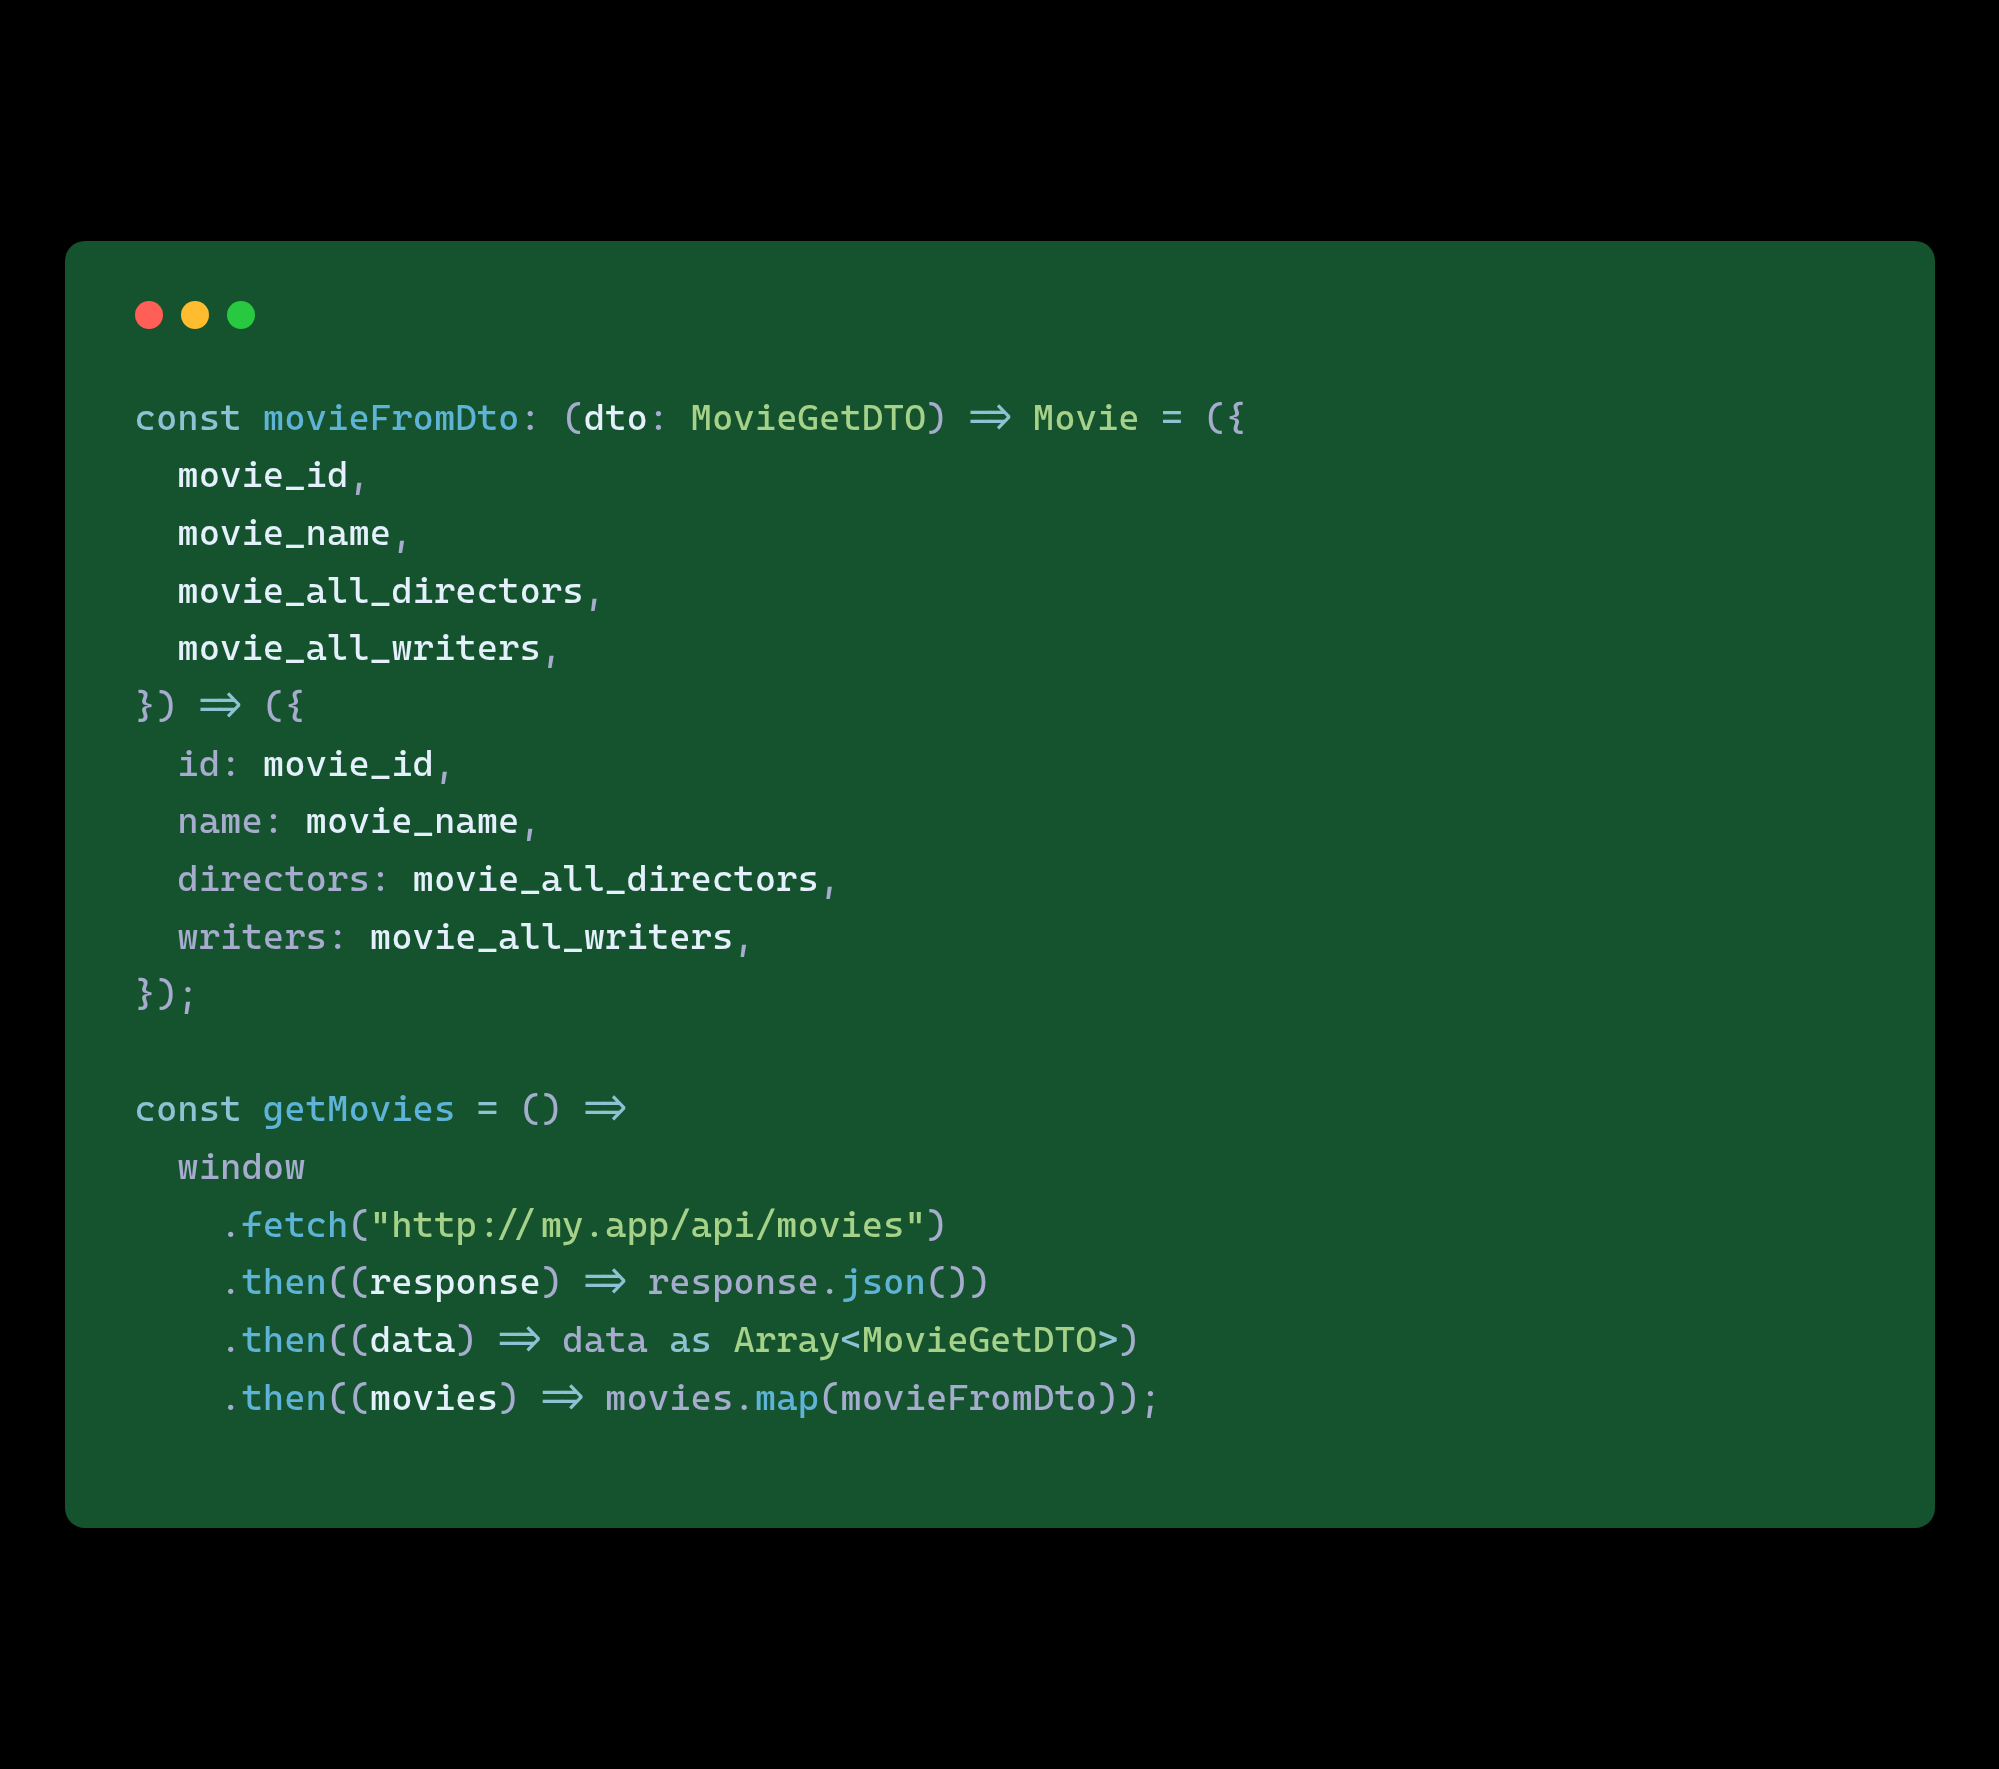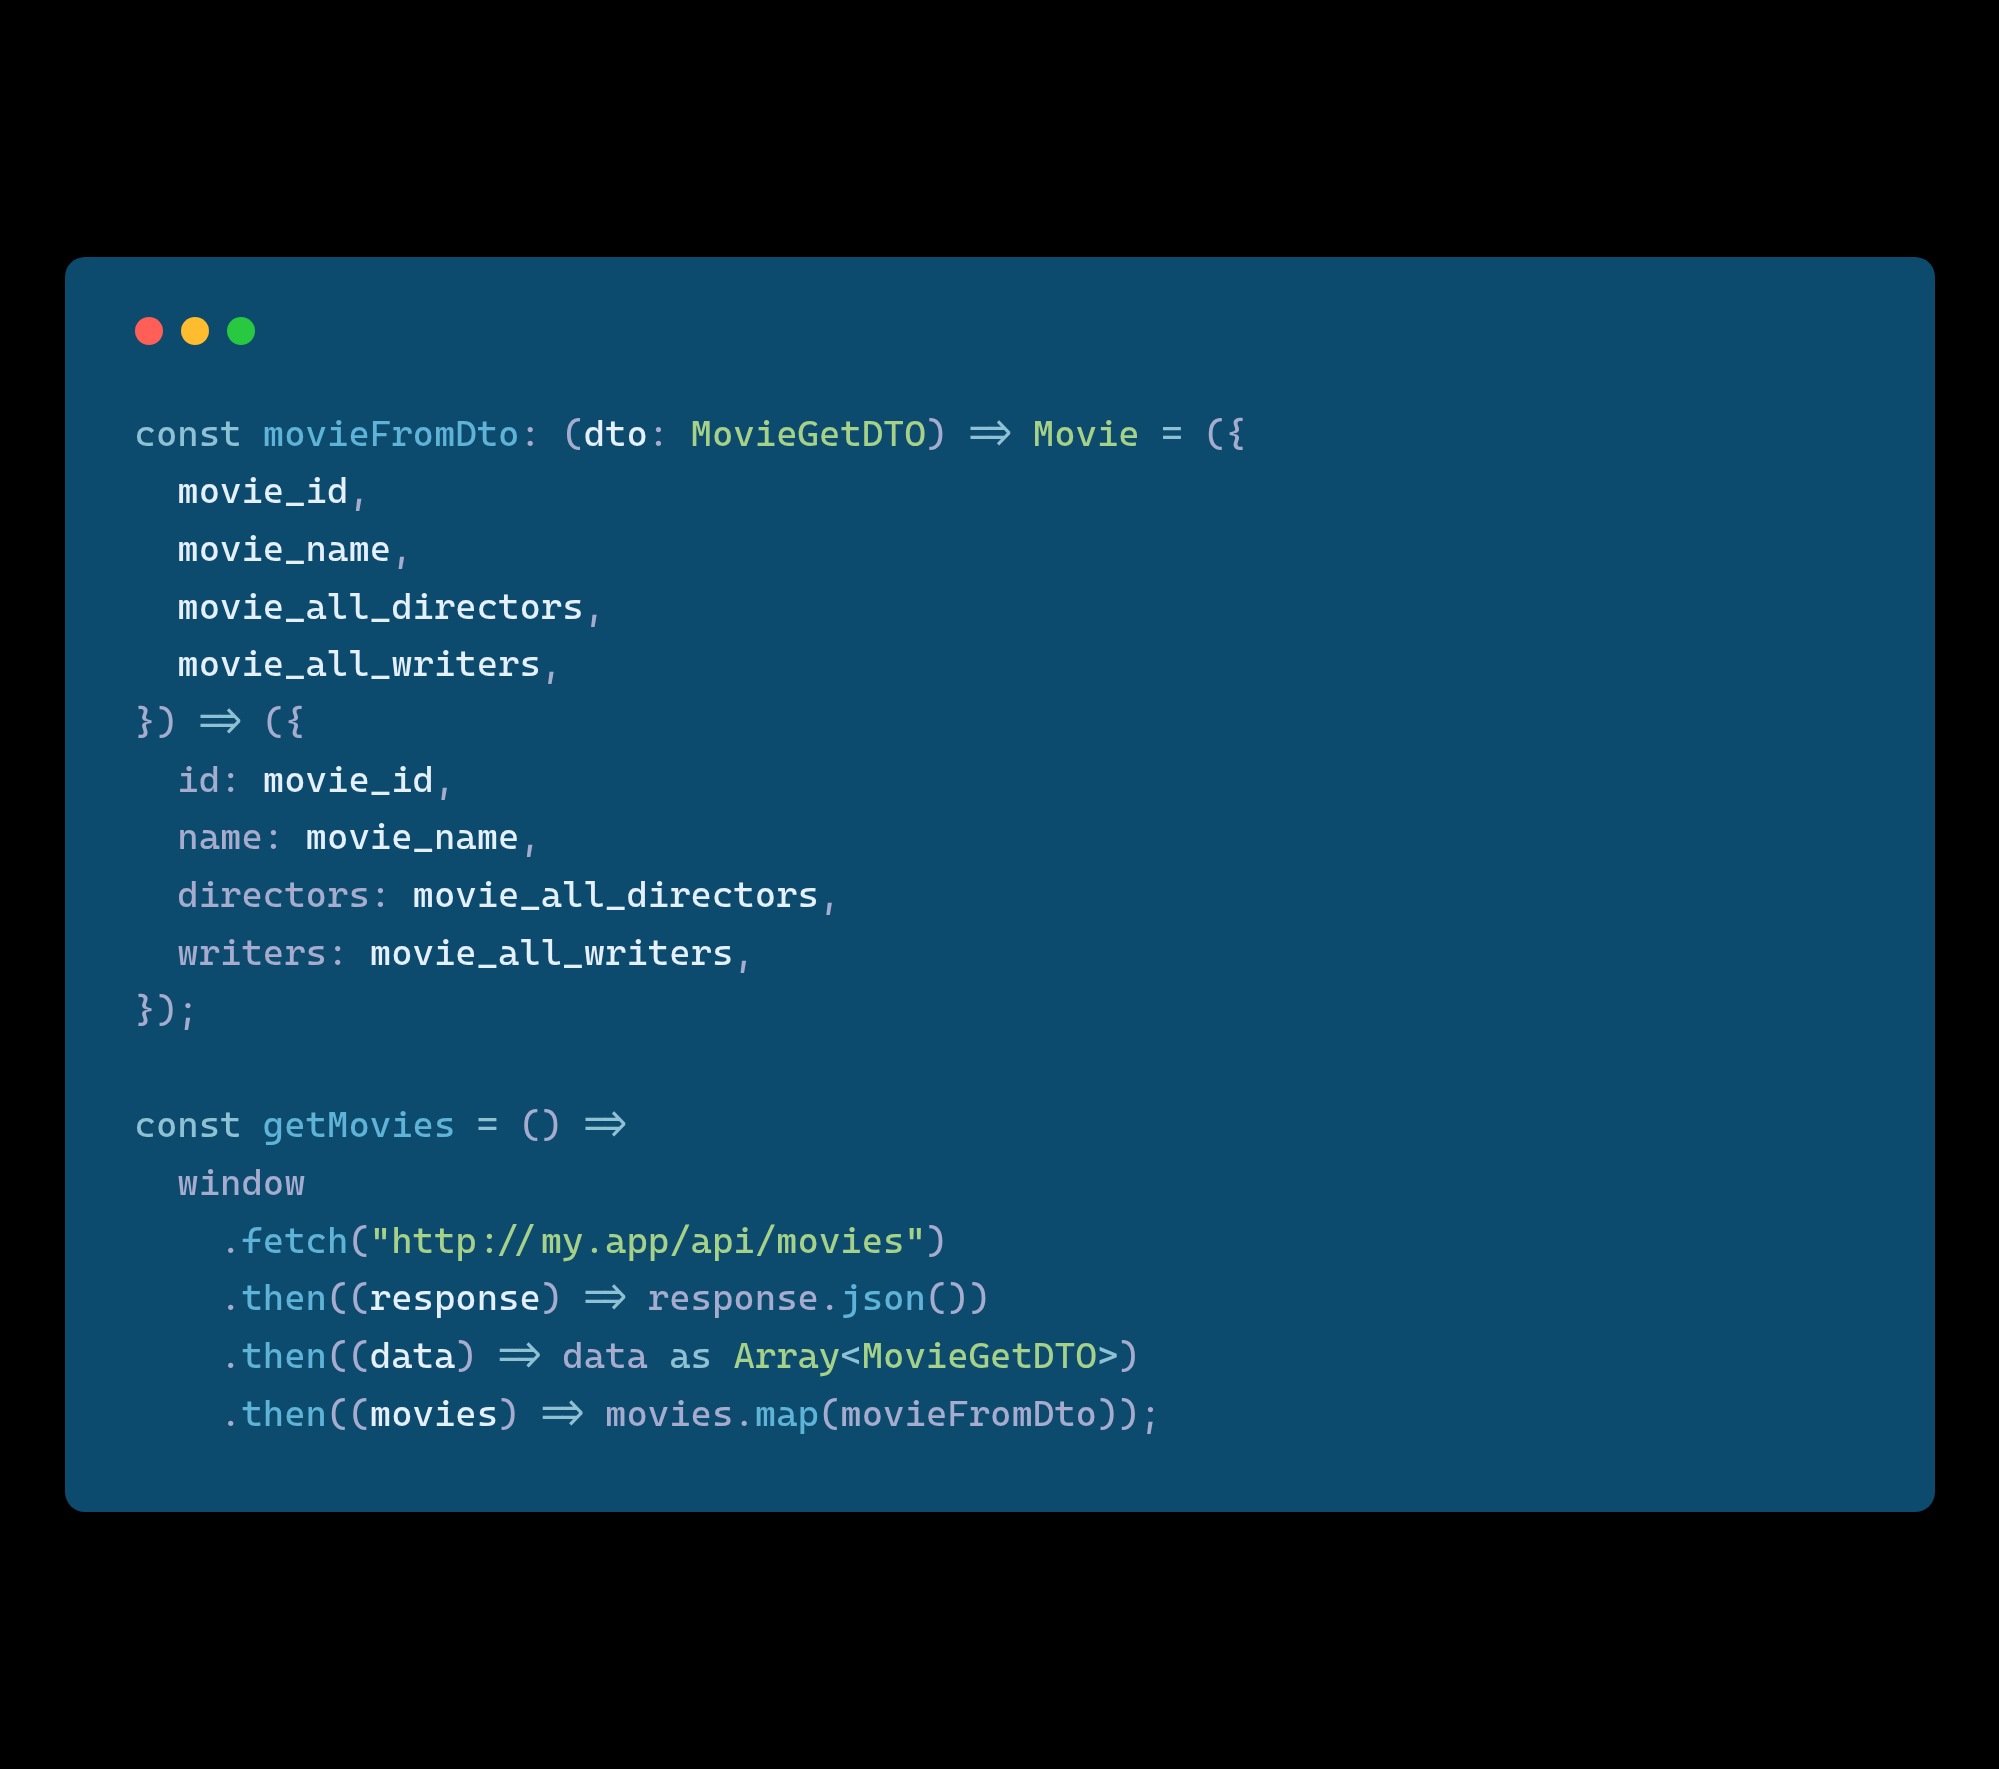--- a/index.html
+++ b/index.html
@@ -6,24 +6,24 @@
   body {
     background: #000;
     width: 1999px;
     height: 1769px;
     display: flex;
     align-items: center;
     justify-content: center;
     font-family: ui-monospace, "SF Mono", "Menlo", "Monaco", "Cascadia Code", "Consolas", monospace;
   }
   .window {
-    background: #0c4a6e;
+    background: #14532d;
     border-radius: 20px;
     width: 1870px;
-    padding: 60px 70px 70px 70px;
+    padding: 60px 70px 102px 70px;
   }
   .traffic-lights {
     display: flex;
     gap: 18px;
     margin-bottom: 60px;
   }
   .traffic-light {
     width: 28px;
     height: 28px;
     border-radius: 50%;

